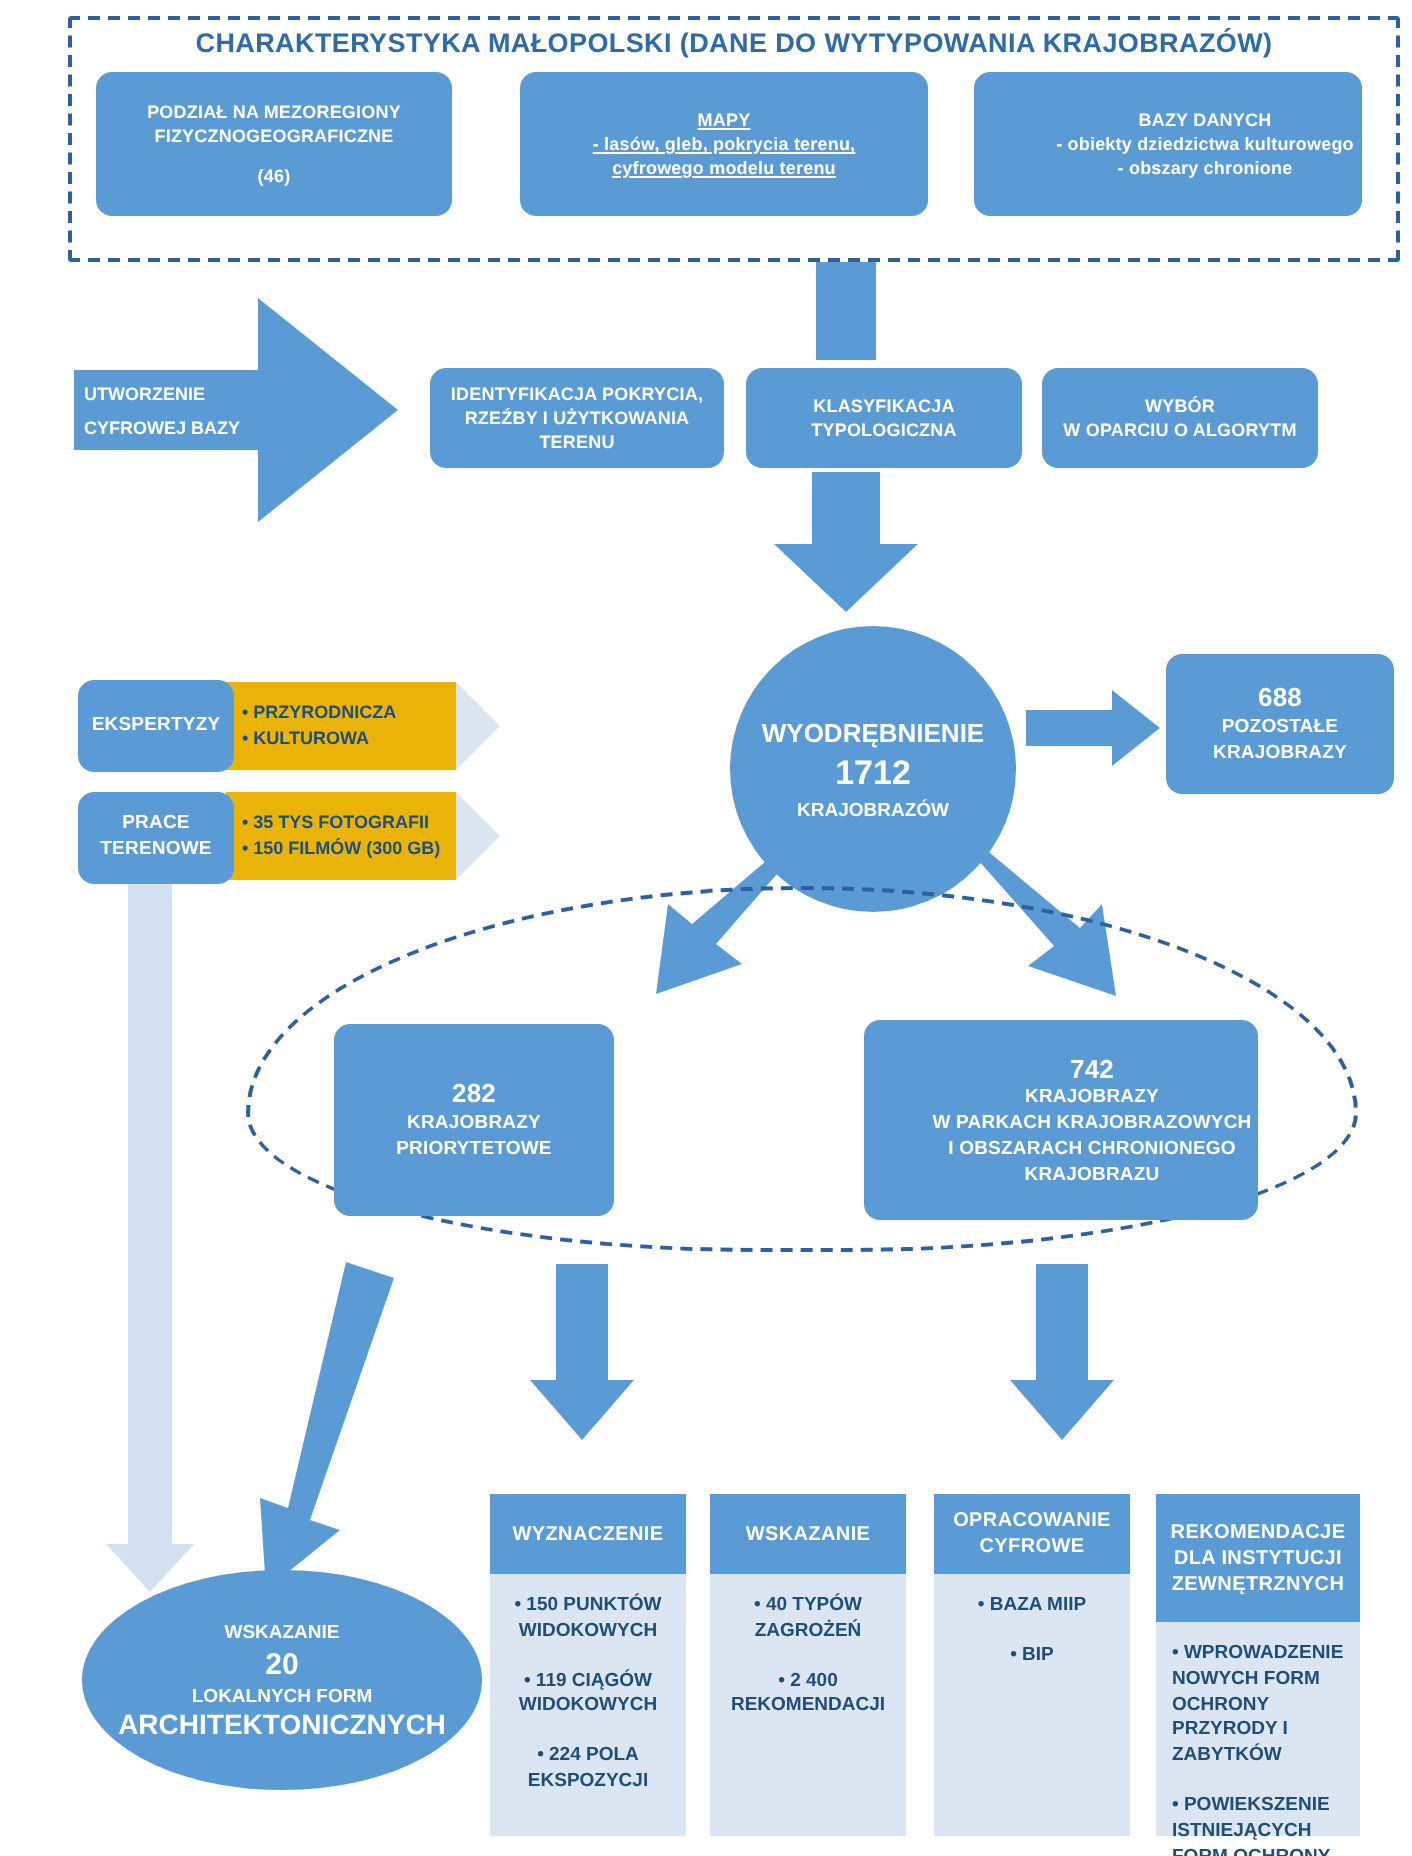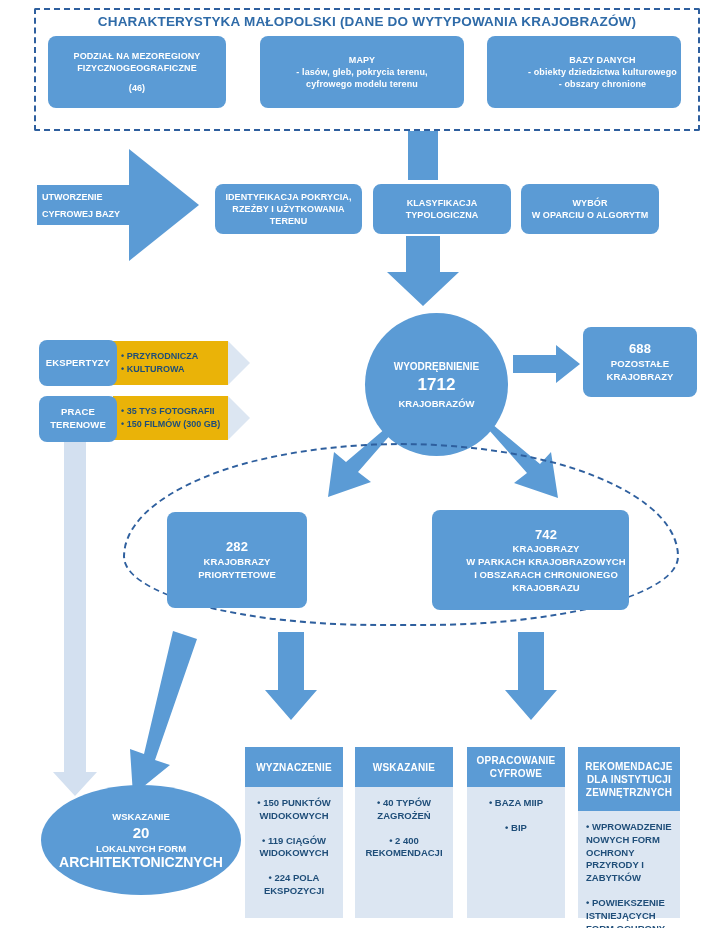--- a/index.html
+++ b/index.html
@@ -134,21 +134,21 @@
   <div class="abs" id="topframe"></div>
   <div class="abs" id="topframe-title">CHARAKTERYSTYKA MAŁOPOLSKI (DANE DO WYTYPOWANIA KRAJOBRAZÓW)</div>
 
   <div class="abs bbox" style="left:48px;top:36px;width:178px;height:72px;font-size:9px;">
     <span class="ln">PODZIAŁ NA MEZOREGIONY</span>
     <span class="ln">FIZYCZNOGEOGRAFICZNE</span>
     <span class="ln" style="height:8px;"></span>
     <span class="ln">(46)</span>
   </div>
 
-  <div class="abs bbox" style="left:260px;top:36px;width:204px;height:72px;font-size:9px;">
+  <div class="abs bbox" style="left:260px;top:36px;width:204px;height:72px;font-size:9px;text-decoration:underline;">
     <span class="ln">MAPY</span>
     <span class="ln">- lasów, gleb, pokrycia terenu,</span>
     <span class="ln">cyfrowego modelu terenu</span>
   </div>
 
   <div class="abs bbox" style="left:487px;top:36px;width:194px;height:72px;font-size:9px;padding-left:37px;">
     <span class="ln">BAZY DANYCH</span>
     <span class="ln">- obiekty dziedzictwa kulturowego</span>
     <span class="ln">- obszary chronione</span>
   </div>
@@ -187,21 +187,21 @@
     <div>• 35 TYS FOTOGRAFII</div>
     <div>• 150 FILMÓW (300 GB)</div>
     <span class="tip"></span>
   </div>
   <div class="abs bbox" style="left:39px;top:396px;width:78px;height:46px;font-size:9.5px;">
     <span class="ln">PRACE</span>
     <span class="ln">TERENOWE</span>
   </div>
 
   <div class="abs circle" style="left:365px;top:313px;width:143px;height:143px;">
-    <span style="font-size:10px;">WYODRĘBNIENIE</span>
+    <span style="font-size:13px;">WYODRĘBNIENIE</span>
     <span style="font-size:17px;margin:3px 0 3px 0;">1712</span>
     <span style="font-size:9.5px;">KRAJOBRAZÓW</span>
   </div>
 
   <div class="abs bbox" style="left:583px;top:327px;width:114px;height:70px;font-size:9.5px;">
     <span class="ln" style="font-size:13px;">688</span>
     <span class="ln">POZOSTAŁE</span>
     <span class="ln">KRAJOBRAZY</span>
   </div>
 

